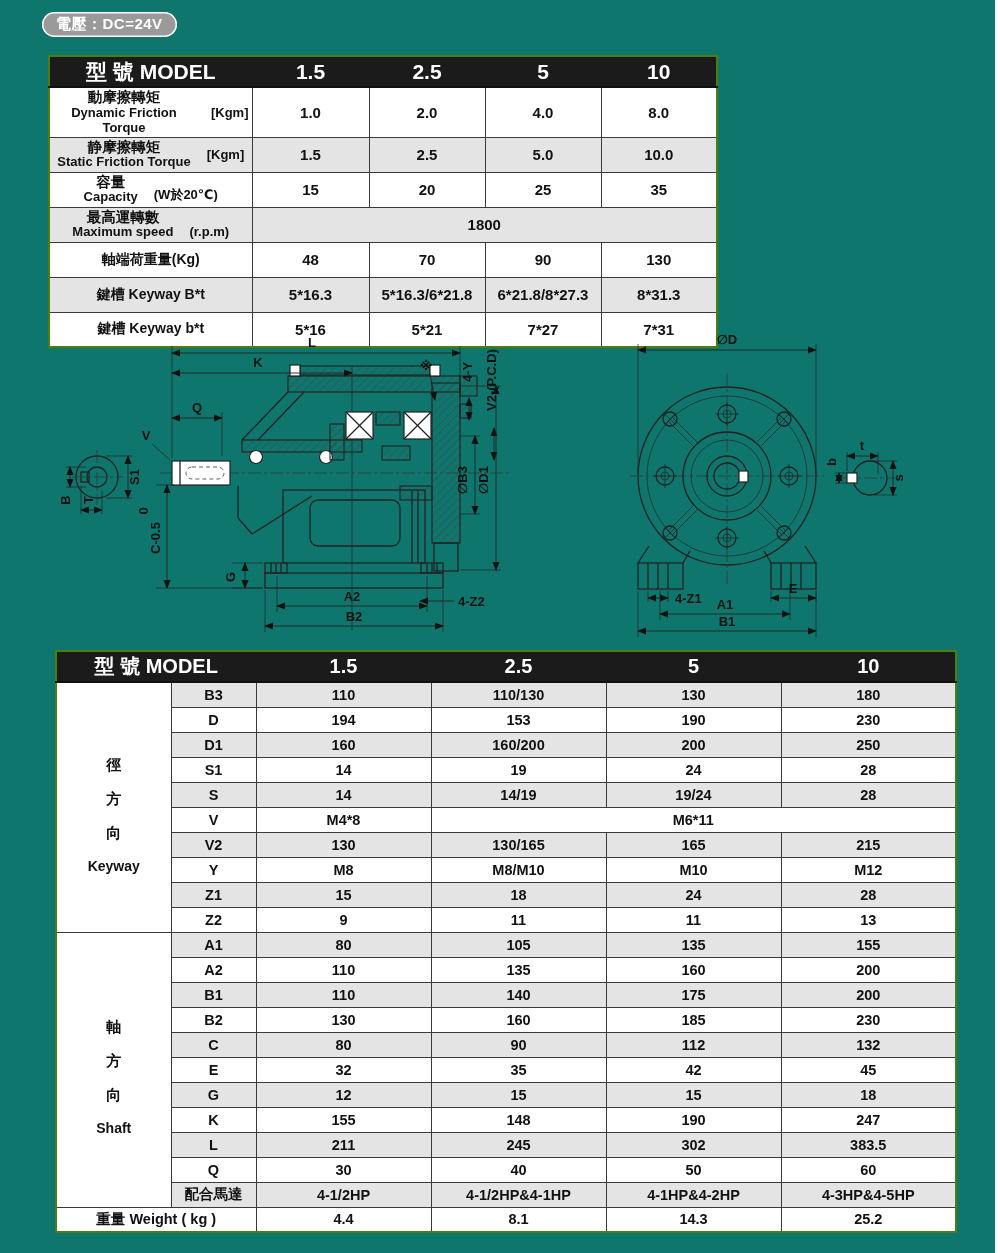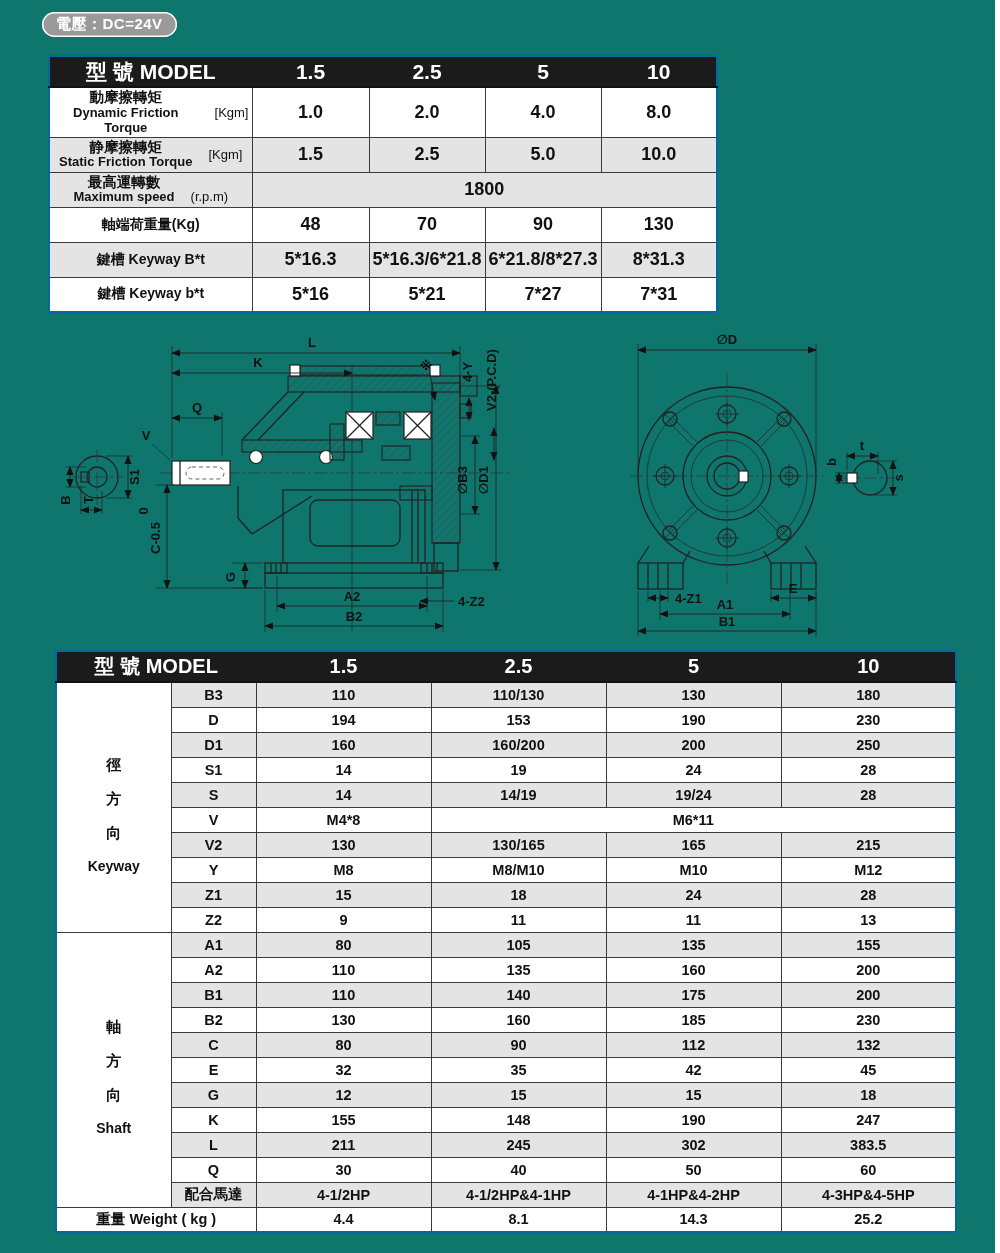--- a/index.html
+++ b/index.html
@@ -5,40 +5,40 @@
   :root{
     --header-bg:#1b1b1b; --shade:#e4e4e4; --badge-bg:#9a9a9a; --line:#3a3a3a; --ink:#111;
   }
   *{box-sizing:border-box;margin:0;padding:0}
   body{background:#fff;font-family:"Liberation Sans","DejaVu Sans",sans-serif;color:var(--ink)}
   .page{position:relative;width:995px;height:1253px;background:#0f766e;overflow:hidden}
   .badge{position:absolute;left:42px;top:12px;background:var(--badge-bg);color:#fff;
     font-size:15px;font-weight:bold;padding:3px 14px;border-radius:14px;
     box-shadow:inset 0 0 0 1.5px #fff;letter-spacing:.5px}
   table.sheet{border-collapse:collapse;position:absolute;background:#fff;table-layout:fixed;
-    border:2px solid #0369a1}
+    border:2px solid #4d7c0f}
   table.sheet td,table.sheet th{border:1px solid var(--line);text-align:center;vertical-align:middle}
   table.sheet thead th{background:var(--header-bg);color:#fff;font-weight:bold;
     border-color:#1b1b1b;border-bottom:2px solid #111}
   .spec{left:48px;top:55px;width:668px}
   .spec thead th{font-size:21px;height:31px}
-  .spec tbody td{height:35px;font-weight:bold;font-size:18px;padding:1px 3px}
+  .spec tbody td{height:35px;font-weight:bold;font-size:15px;padding:1px 3px}
   .spec td.rowlabel{font-size:14px}
   .dims{left:55px;top:650px;width:900px}
   .dims thead th{font-size:20px;height:31px}
   .dims tbody td{height:25px;font-weight:bold;font-size:14.5px;padding:0 3px}
   tr.shade td{background:var(--shade)}
   td.groupcell{background:#fff !important;vertical-align:middle}
   .gzh{font-size:15px;font-weight:bold;margin:15px 0}
   .gen{font-size:14px;font-weight:bold;margin-top:12px}
   .dimname{width:85px}
   .lab2{display:flex;align-items:center;justify-content:center;gap:16px}
   .zhen .zh{font-size:14.5px;font-weight:bold;line-height:1.15}
   .zhen .en{font-size:13px;font-weight:bold;line-height:1.15}
-  .unit{font-size:13px;font-weight:normal}
+  .unit{font-size:13px;font-weight:bold}
   .unit.low{align-self:flex-end;padding-bottom:1px}
   .wlabel{font-size:14.5px;font-weight:bold}
   .drawings{position:absolute;left:60px;top:328px;width:910px;height:318px}
   .drawings svg{position:absolute;top:0}
   svg text{font-family:"Liberation Sans","DejaVu Sans",sans-serif;font-weight:bold;
     font-size:13px;fill:#111}
   .ol{fill:none;stroke:#222;stroke-width:1.3}
   .thin{fill:none;stroke:#222;stroke-width:.7}
   .dim{fill:none;stroke:#222;stroke-width:.9}
   .cl{fill:none;stroke:#333;stroke-width:.7;stroke-dasharray:13 3 3 3}
@@ -92,20 +92,35 @@
                 <div class="zh">静摩擦轉矩</div>
                 <div class="en">Static Friction Torque</div>
               </div>
               <span class="unit">[Kgm]</span>
             </div>
           </td>
           <td class="val" colspan="1">1.5</td>
           <td class="val" colspan="1">2.5</td>
           <td class="val" colspan="1">5.0</td>
           <td class="val" colspan="1">10.0</td>
+        </tr>
+        <tr>
+          <td class="rowlabel">
+            <div class="lab2">
+              <div class="zhen">
+                <div class="zh">容量</div>
+                <div class="en">Capacity</div>
+              </div>
+              <span class="unit low">(W於20℃)</span>
+            </div>
+          </td>
+          <td class="val" colspan="1">15</td>
+          <td class="val" colspan="1">20</td>
+          <td class="val" colspan="1">25</td>
+          <td class="val" colspan="1">35</td>
         </tr>
         <tr class="shade">
           <td class="rowlabel">
             <div class="lab2">
               <div class="zhen">
                 <div class="zh">最高運轉數</div>
                 <div class="en">Maximum speed</div>
               </div>
               <span class="unit low">(r.p.m)</span>
             </div>

